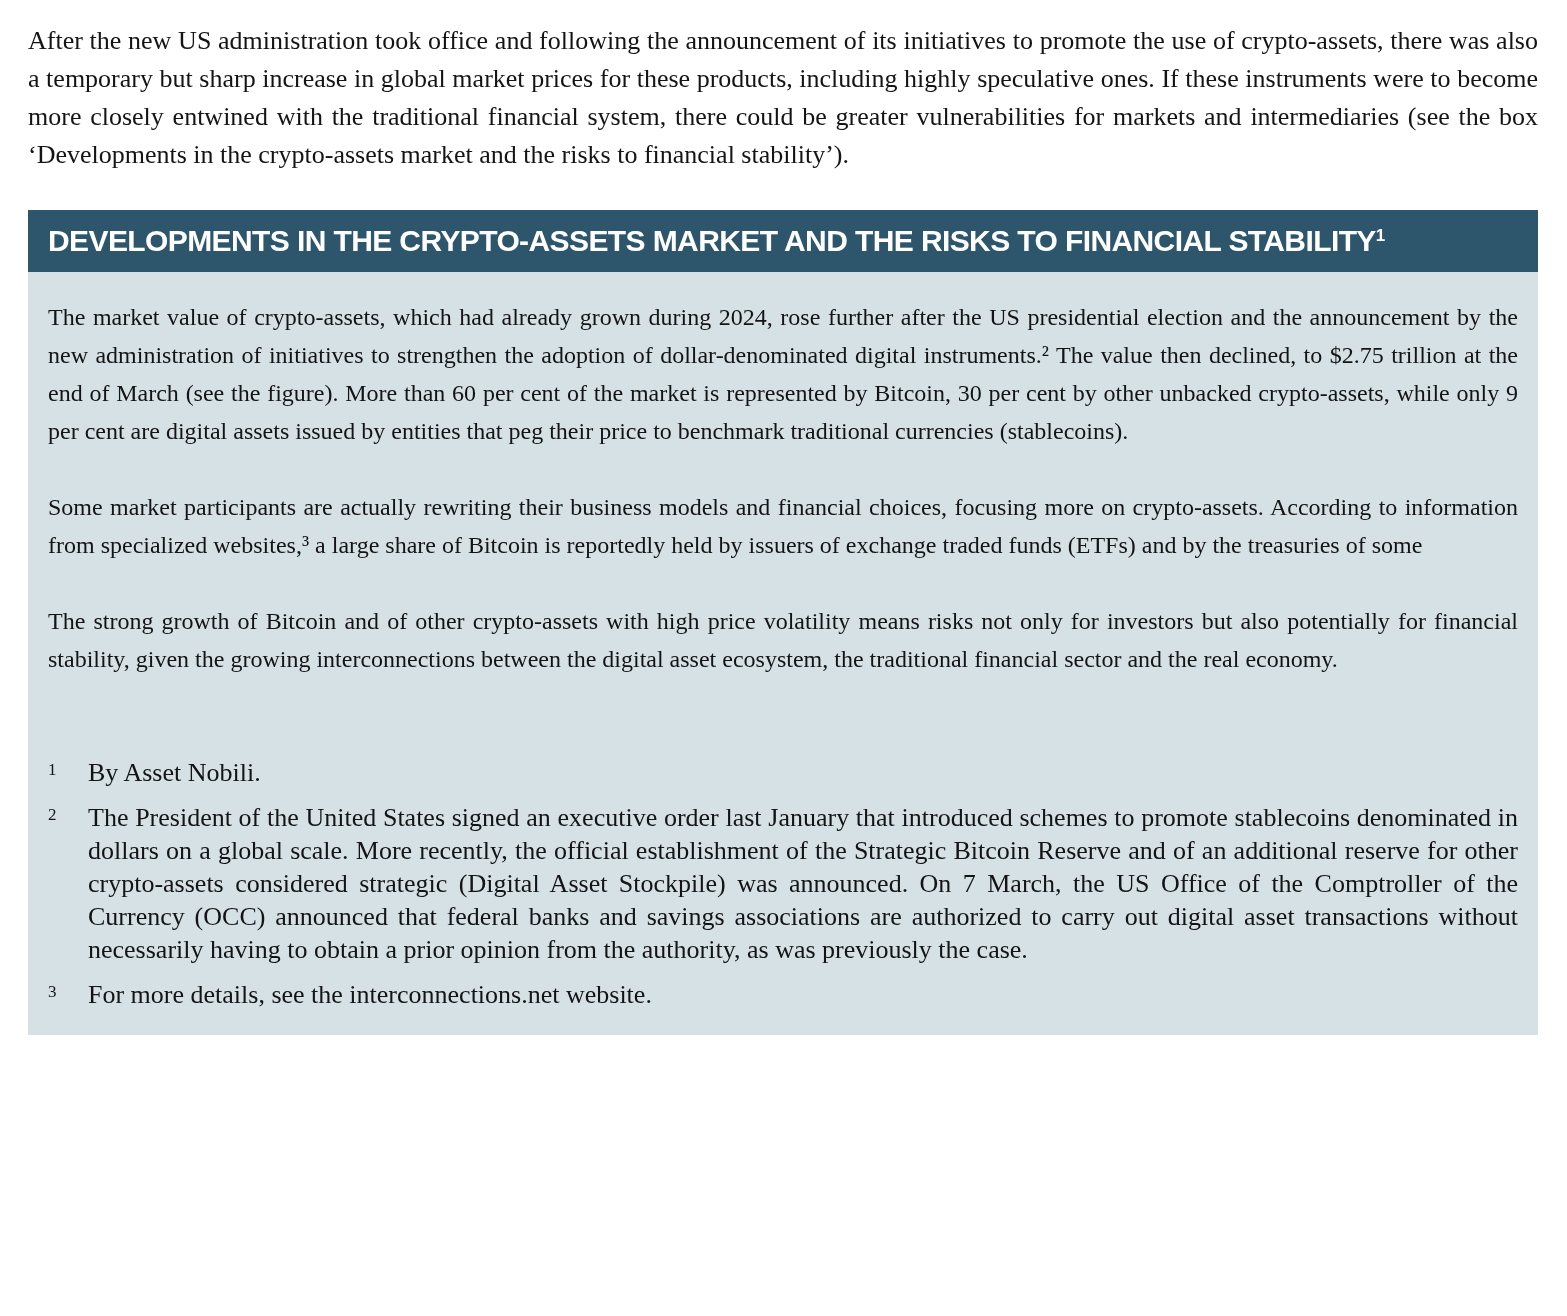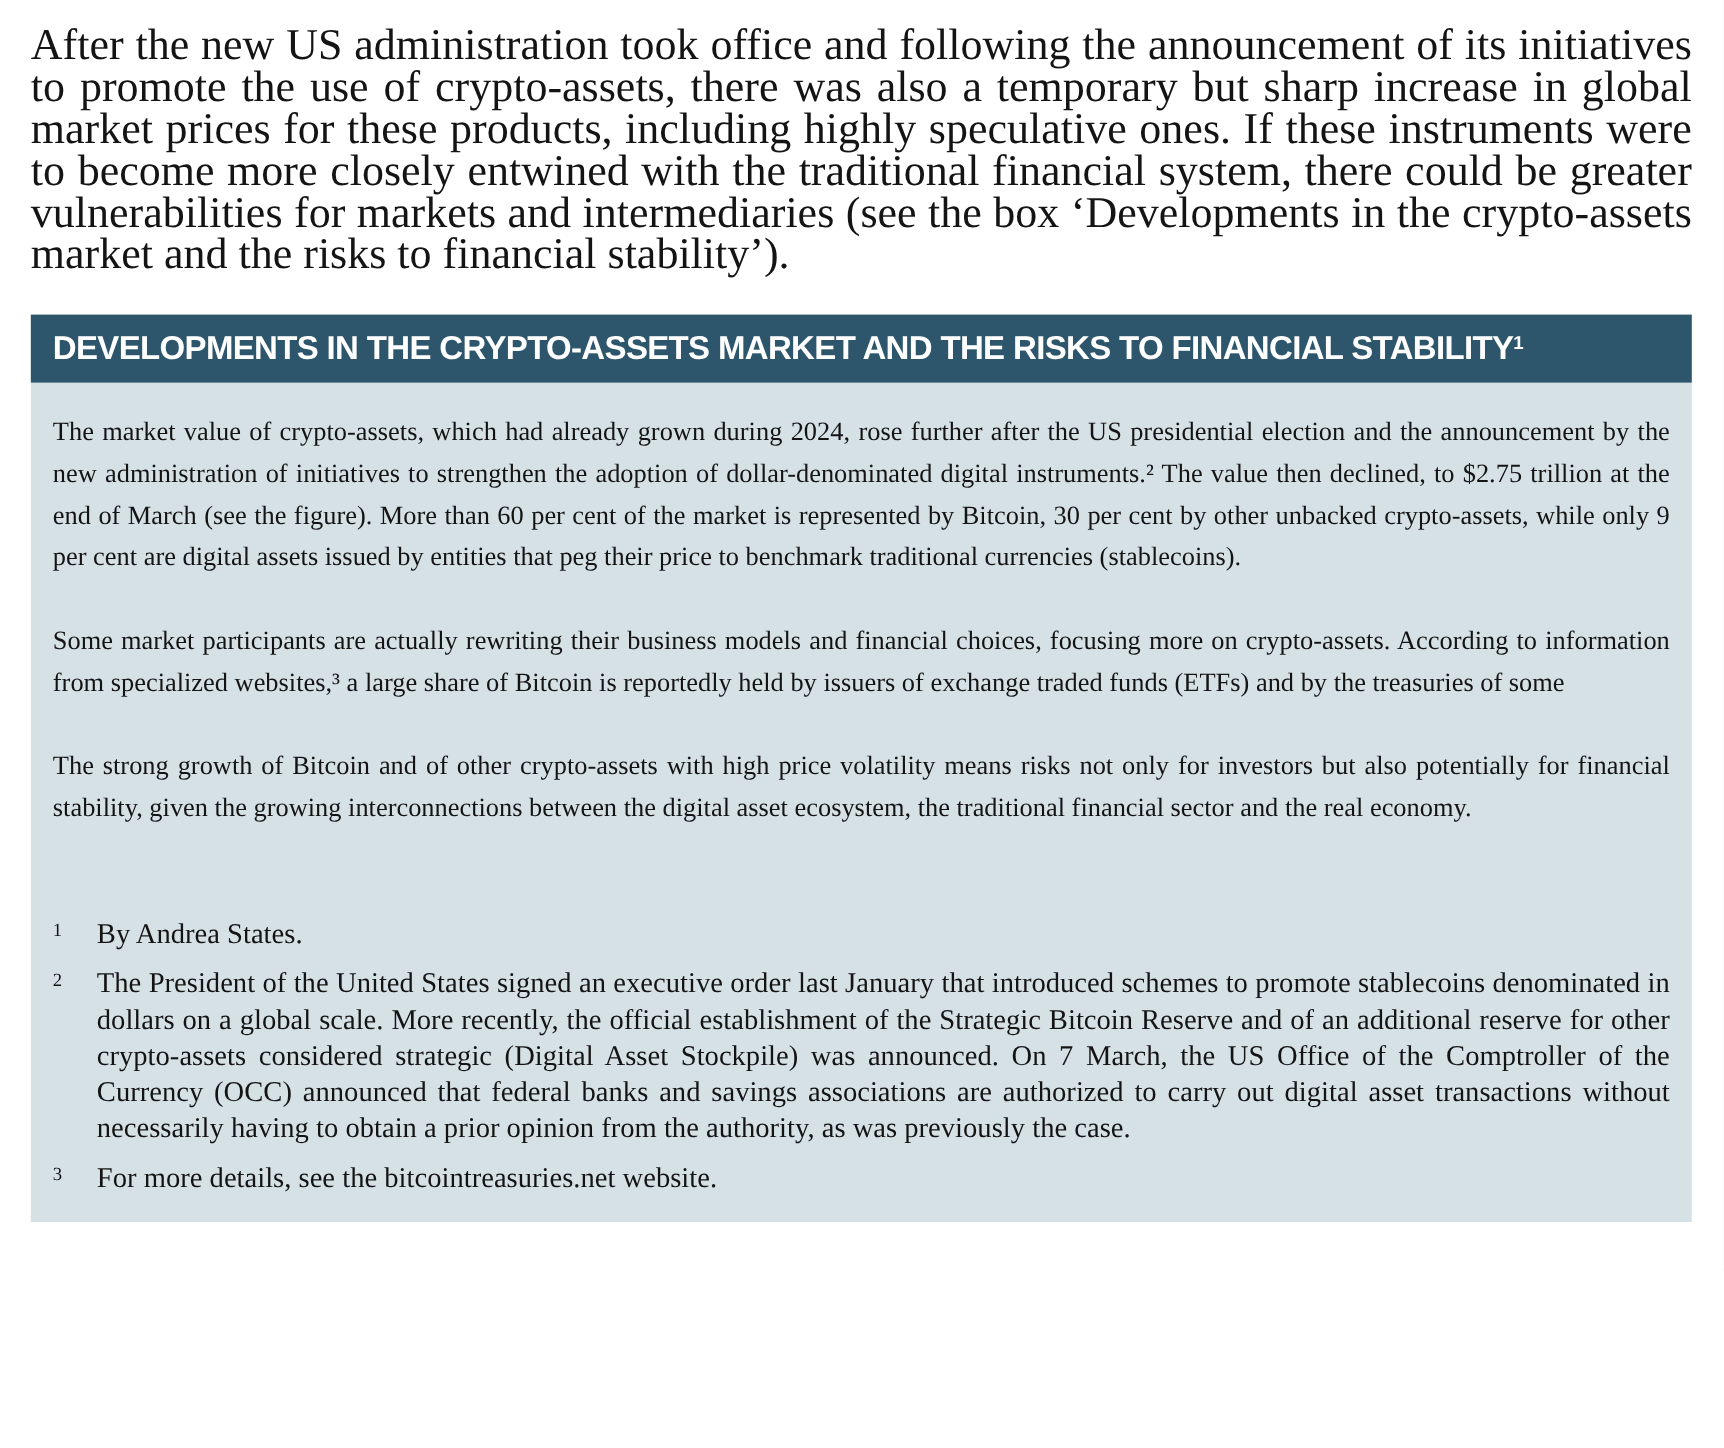--- a/index.html
+++ b/index.html
@@ -15,21 +15,21 @@
     font-family: "Liberation Serif", "DejaVu Serif", serif;
     color: var(--body-text);
   }
   .page {
     width: 1567px;
     min-height: 1316px;
     background: var(--page-bg);
     padding: 22px 29px 10px 28px;
   }
   .intro {
-    font-size: 40px;
+    font-size: 26px;
     line-height: 38px;
     text-align: justify;
     color: var(--body-text);
   }
   .crypto-box {
     margin-top: 36px;
   }
   .box-header {
     background: var(--header-bg);
     height: 62px;
@@ -104,29 +104,29 @@
       <p class="box-paragraph">The market value of crypto-assets, which had already grown during 2024, rose further after the US presidential election and the announcement by the new administration of initiatives to strengthen the adoption of dollar-denominated digital instruments.² The value then declined, to $2.75 trillion at the end of March (see the figure). More than 60 per cent of the market is represented by Bitcoin, 30 per cent by other unbacked crypto-assets, while only 9 per cent are digital assets issued by entities that peg their price to benchmark traditional currencies (stablecoins).</p>
 
       <p class="box-paragraph">Some market participants are actually rewriting their business models and financial choices, focusing more on crypto-assets. According to information from specialized websites,³ a large share of Bitcoin is reportedly held by issuers of exchange traded funds (ETFs) and by the treasuries of some</p>
 
       <p class="box-paragraph">The strong growth of Bitcoin and of other crypto-assets with high price volatility means risks not only for investors but also potentially for financial stability, given the growing interconnections between the digital asset ecosystem, the traditional financial sector and the real economy.</p>
 
       <div class="footnotes">
 
         <div class="footnote">
           <span class="footnote-marker">1</span>
-          <span class="footnote-text">By Andrea States.</span>
+          <span class="footnote-text">By Asset Nobili.</span>
         </div>
 
         <div class="footnote">
           <span class="footnote-marker">2</span>
           <span class="footnote-text">The President of the United States signed an executive order last January that introduced schemes to promote stablecoins denominated in dollars on a global scale. More recently, the official establishment of the Strategic Bitcoin Reserve and of an additional reserve for other crypto-assets considered strategic (Digital Asset Stockpile) was announced. On 7 March, the US Office of the Comptroller of the Currency (OCC) announced that federal banks and savings associations are authorized to carry out digital asset transactions without necessarily having to obtain a prior opinion from the authority, as was previously the case.</span>
         </div>
 
         <div class="footnote">
           <span class="footnote-marker">3</span>
-          <span class="footnote-text">For more details, see the bitcointreasuries.net website.</span>
+          <span class="footnote-text">For more details, see the interconnections.net website.</span>
         </div>
 
       </div>
     </div>
   </div>
 </div>
 
 </body></html>

